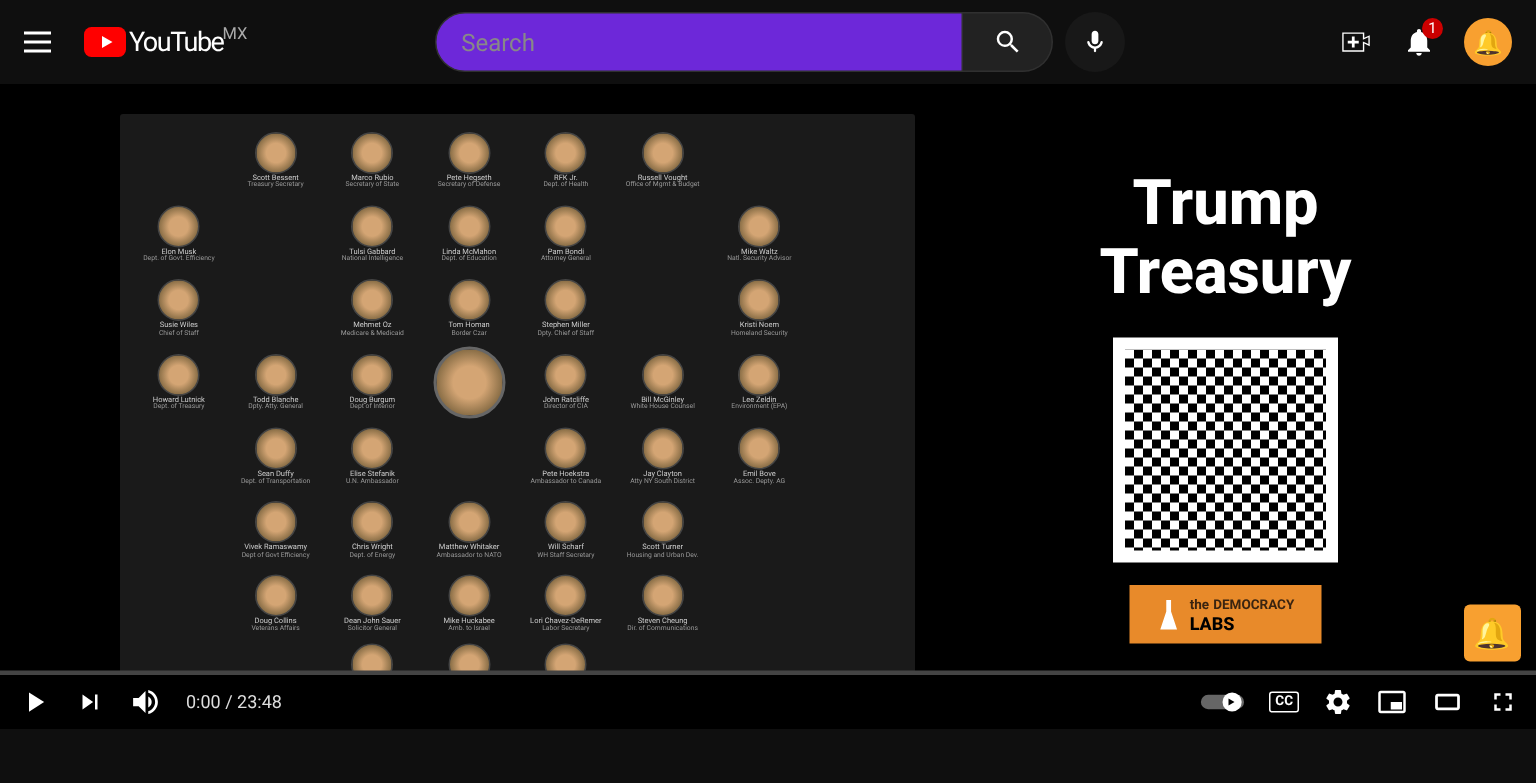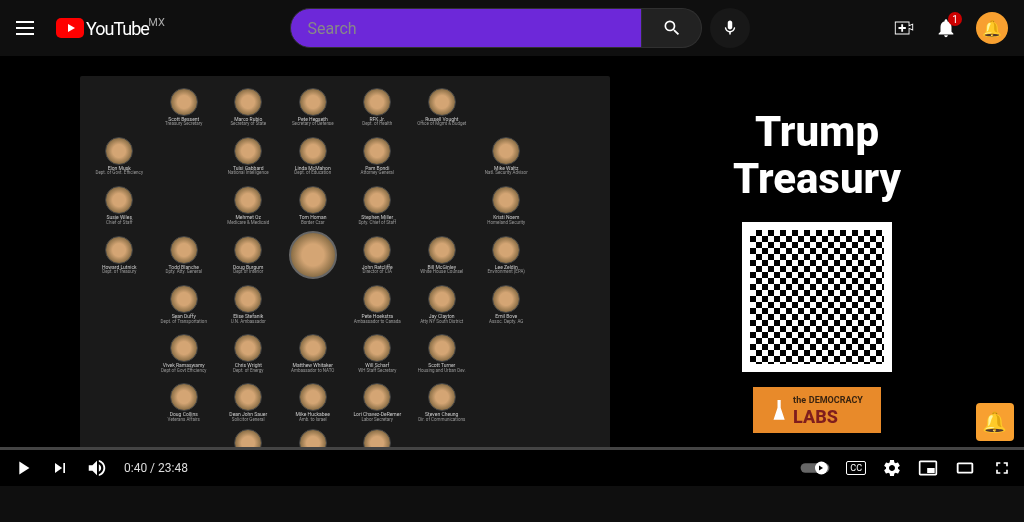--- a/index.html
+++ b/index.html
@@ -32,29 +32,29 @@
 .nominee.center .nominee-photo{width:48px;height:48px;border:2px solid #666}
 .nominee-name{font-size:5px;color:#ccc;text-align:center;line-height:1.1;margin-top:1px;max-width:58px}
 .nominee-title{font-size:4.5px;color:#999;text-align:center;line-height:1.1}
 .video-right{flex:1;display:flex;flex-direction:column;align-items:center;justify-content:center;padding:20px}
 .main-title{font-size:42px;font-weight:800;color:#fff;text-align:center;line-height:1.1;margin-bottom:20px}
 .qr{width:150px;height:150px;background:#fff;padding:8px;margin-bottom:15px}
 .qr-inner{width:100%;height:100%;background:repeating-conic-gradient(#000 0 25%,#fff 0 50%) 0 0/12px 12px}
 .labs-badge{background:#e88a2a;padding:6px 18px;display:flex;align-items:center;gap:6px;font-size:11px;font-weight:700}
 .labs-flask{width:16px;height:20px;background:#fff;clip-path:polygon(40% 0,60% 0,60% 40%,85% 100%,15% 100%,40% 40%)}
 .labs-text1{color:#3a2410;font-size:9px}
-.labs-text2{color:#7f1d1d;font-size:18px;font-weight:800}
+.labs-text2{color:#000000;font-size:12px;font-weight:800}
 .watermark{position:absolute;bottom:45px;right:10px;width:38px;height:38px;background:#f8a030;border-radius:4px;display:flex;align-items:center;justify-content:center;font-size:20px}
 .progress-bar{position:absolute;bottom:36px;left:0;right:0;height:3px;background:#444}
 .progress-fill{height:100%;width:0;background:#f00}
 .controls{position:absolute;bottom:0;left:0;right:0;height:36px;display:flex;align-items:center;justify-content:space-between;padding:0 12px;background:#000}
 .controls-left,.controls-right{display:flex;align-items:center;gap:16px}
 .ctrl-icon{cursor:pointer;display:flex;align-items:center;justify-content:center;color:#fff}
 .time-display{font-size:12px;color:#ddd}
-.cc-box{border:1.5px solid #fff;font-size:9px;font-weight:400;padding:1px 3px;border-radius:2px}
+.cc-box{border:1.5px solid #fff;font-size:9px;font-weight:700;padding:1px 3px;border-radius:2px}
 svg{fill:#fff}
 </style>
 </head>
 <body>
 
 <div class="header">
   <div class="header-left">
     <div class="menu-icon">
         <span></span>
         <span></span>
@@ -334,21 +334,21 @@
           <svg width="20" height="20" viewBox="0 0 24 24">
             <path d="M6 18l8.5-6L6 6v12zM16 6v12h2V6h-2z"></path>
           </svg>
         </div>
       <div class="ctrl-icon">
           <svg width="22" height="22" viewBox="0 0 24 24">
             <path d="M3 9v6h4l5 5V4L7 9H3zm13.5 3c0-1.77-1.02-3.29-2.5-4.03v8.05c1.48-.73 2.5-2.25 2.5-4.02zM14 3.23v2.06c2.89.86 5 3.54 5 6.71s-2.11 5.85-5 6.71v2.06c4.01-.91 7-4.49 7-8.77s-2.99-7.86-7-8.77z"></path>
           </svg>
         </div>
       <div class="time-display">
-        <span>0:40</span> / <span>23:48</span>
+        <span>0:00</span> / <span>23:48</span>
       </div>
     </div>
     <div class="controls-right">
       <div class="ctrl-icon">
           <svg width="30" height="16" viewBox="0 0 36 20">
             <rect x="0" y="4" width="36" height="12" rx="6" fill="#666"></rect>
             <circle cx="26" cy="10" r="8" fill="#fff"></circle>
             <path d="M23 7v6l5-3z" fill="#000"></path>
           </svg>
         </div>

